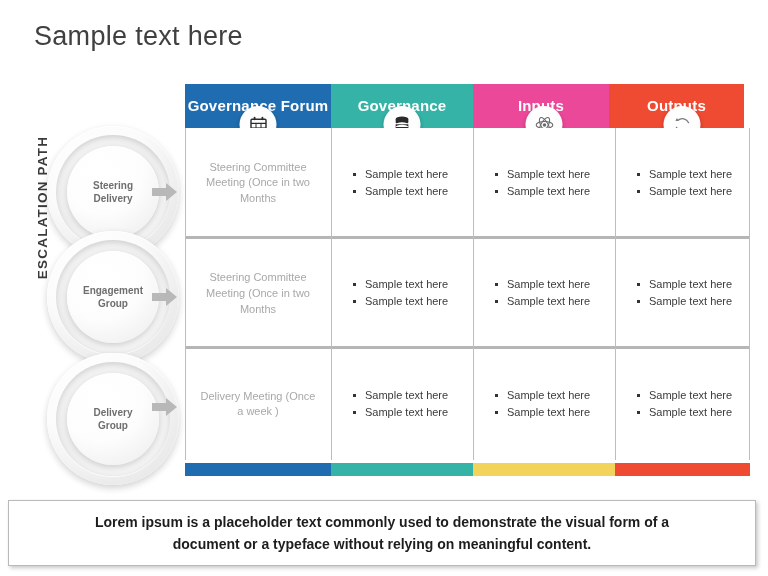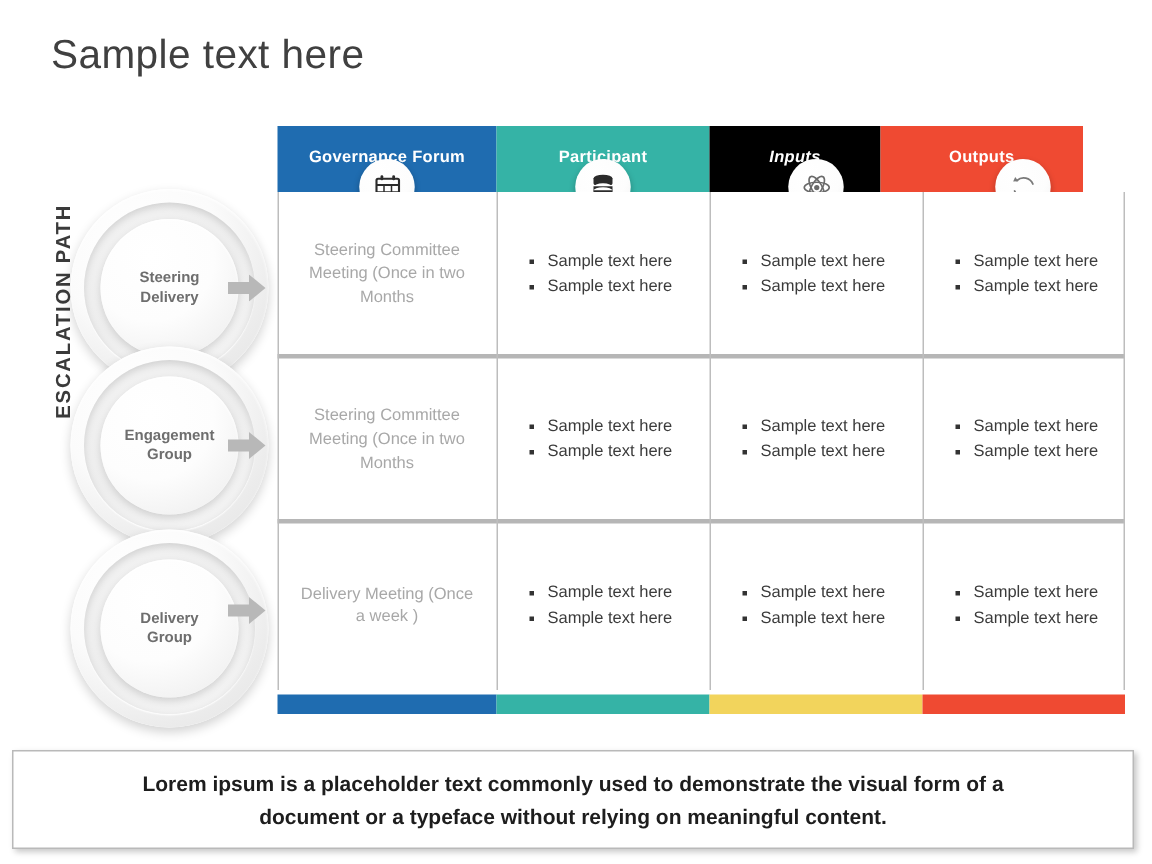--- a/index.html
+++ b/index.html
@@ -58,21 +58,21 @@
   .arrow svg{display:block;}
 
   
   #table{
     position:absolute;left:185px;top:84px;width:565px;height:392px;
   }
   .hdr-row{position:absolute;left:0;top:0;width:100%;height:44px;display:flex;}
   .hdr-cell{
     position:relative;height:44px;
     display:flex;align-items:center;justify-content:center;
-    color:#ffffff;font-size:11px;font-weight:700;
+    color:#ffffff;font-size:15px;font-weight:700;
     letter-spacing:.2px;
   }
   .hdr-cell .lbl{position:relative;top:-1px;}
   
   .hdr-dip{
     position:absolute;left:50%;top:44px;transform:translateX(-50%);
     width:46px;height:24px;
     border-bottom-left-radius:23px 24px;border-bottom-right-radius:23px 24px;
   }
 
@@ -184,24 +184,24 @@
   </div>
 
   <div id="table">
 
     <div class="hdr-row">
       <div class="hdr-cell" style="width:146px;background:#1f6cb0;">
         <span class="lbl">Governance Forum</span>
         <div class="hdr-dip" style="background:#1f6cb0;"></div>
       </div>
       <div class="hdr-cell" style="width:142px;background:#35b3a6;">
-        <span class="lbl">Participant</span>
+        <span class="lbl">Governance</span>
         <div class="hdr-dip" style="background:#35b3a6;"></div>
       </div>
-      <div class="hdr-cell" style="width:114px;background:#000000;font-style:italic;">
+      <div class="hdr-cell" style="width:136px;background:#ec4899;">
         <span class="lbl">Inputs</span>
         <div class="hdr-dip" style="background:#f2d45c;"></div>
       </div>
       <div class="hdr-cell" style="width:135px;background:#ef4a32;">
         <span class="lbl">Outputs</span>
         <div class="hdr-dip" style="background:#ef4a32;"></div>
       </div>
     </div>
 
     <div style="position:absolute;left:0;top:44px;width:100%;height:0;">

